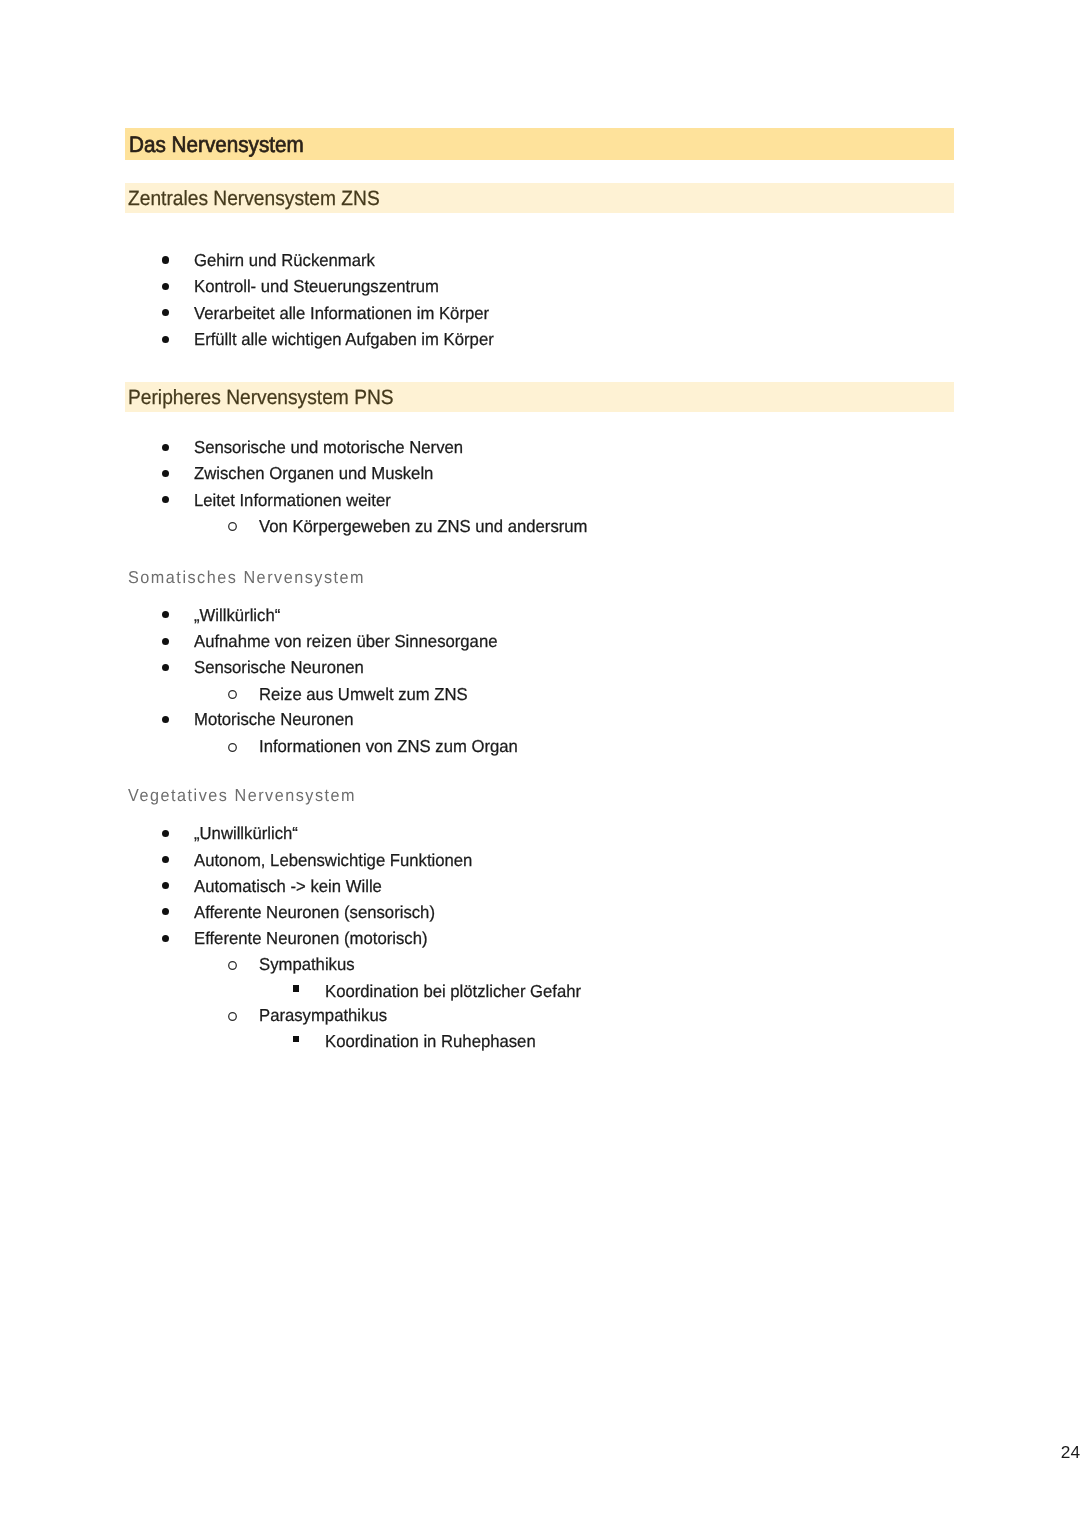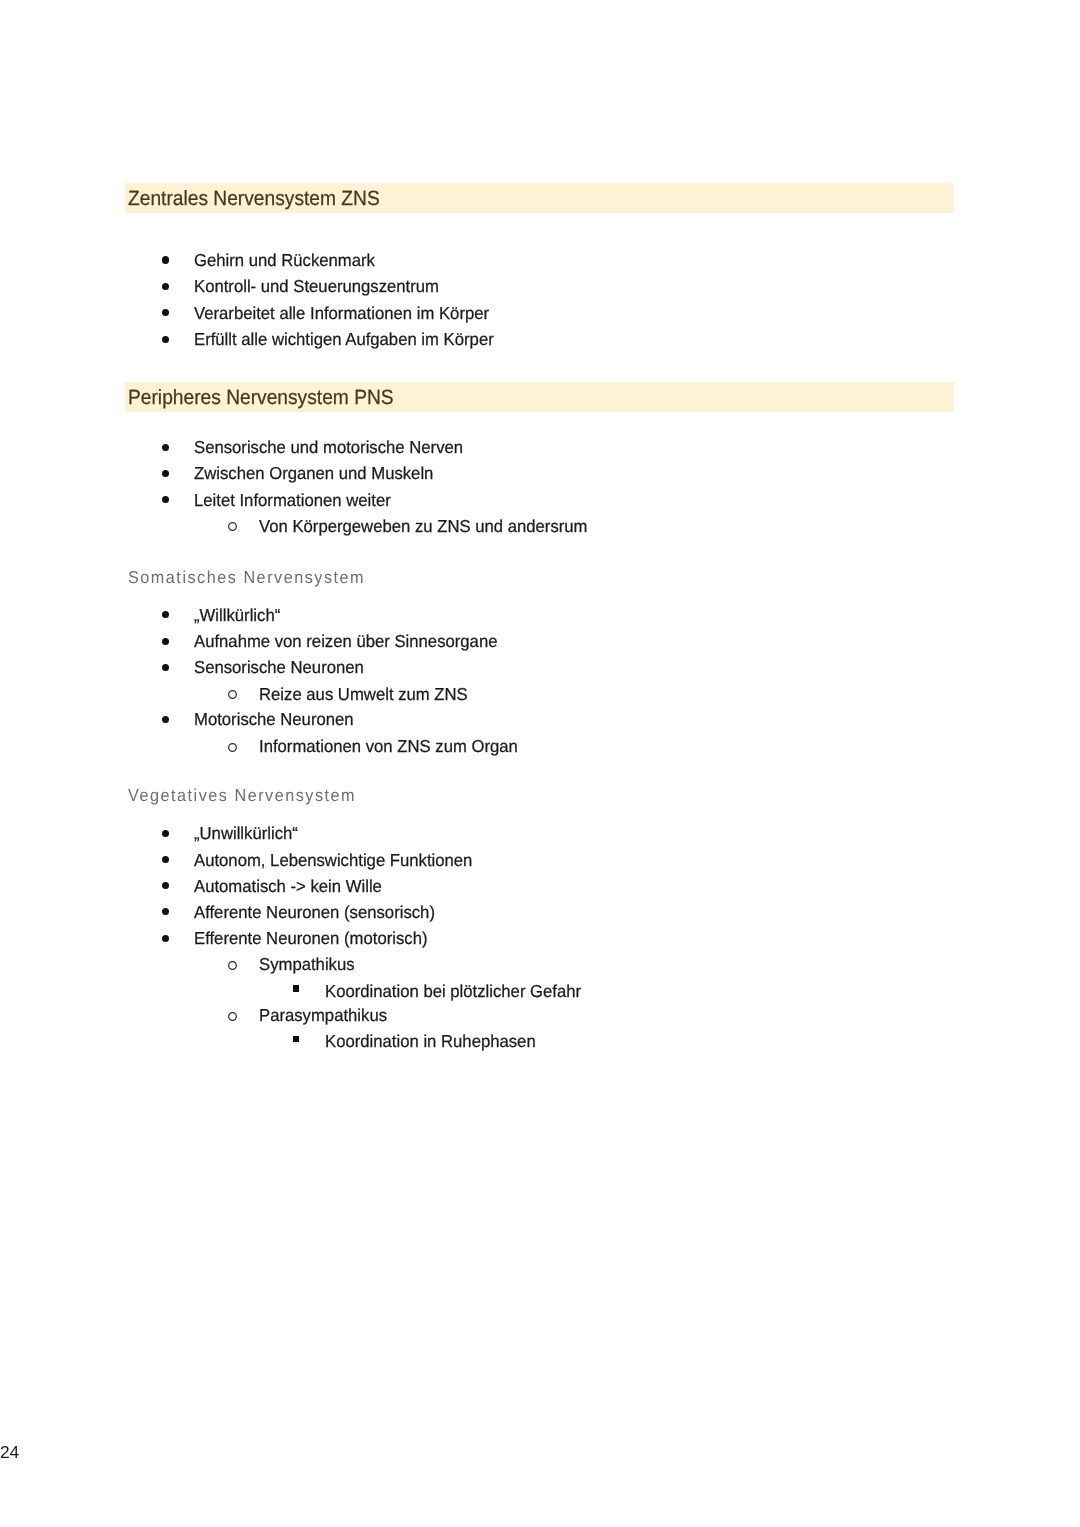--- a/index.html
+++ b/index.html
@@ -27,27 +27,30 @@
   
   .li-row{position:absolute;white-space:nowrap;font-size:17.3px;color:#1b1b1b;
          -webkit-text-stroke:0.25px #1b1b1b;}
   .li-row .txt{position:absolute;display:block;transform-origin:0 0;transform:translateZ(0) scaleX(0.966);}
   .li-row .mk{position:absolute;display:block;}
   .mk-disc{width:7.1px;height:7.1px;border-radius:50%;background:#111111;}
   .mk-circle{width:9px;height:9px;}
   .mk-circle svg{display:block;width:9px;height:9px;}
   .mk-square{width:6.8px;height:6.6px;background:#0e0e0e;}
 
-  #page-number{position:absolute;left:0;width:1080px;text-align:left;font-size:17.3px;color:#1b1b1b;transform:translateZ(0);}
+  #page-number{position:absolute;left:0;width:1080px;text-align:right;font-size:17.3px;color:#1b1b1b;transform:translateZ(0);}
 </style>
 </head>
 <body>
 
 <div class="page">
 
+  <div class="hl-bar" id="title-bar">
+    <span class="hl-text" id="title-text">Das Nervensystem</span>
+  </div>
 
   <div id="content">
     <div class="hl-bar sec-bar" style="top:183px">
       <span class="hl-text sec-text">Zentrales Nervensystem ZNS</span>
     </div>
     <div class="li-row" style="top:250.00px">
       <span class="mk mk-disc" style="left:161.95px;top:6.45px"></span>
       <span class="txt" style="left:193.8px">Gehirn und Rückenmark</span>
     </div>
     <div class="li-row" style="top:276.40px">

